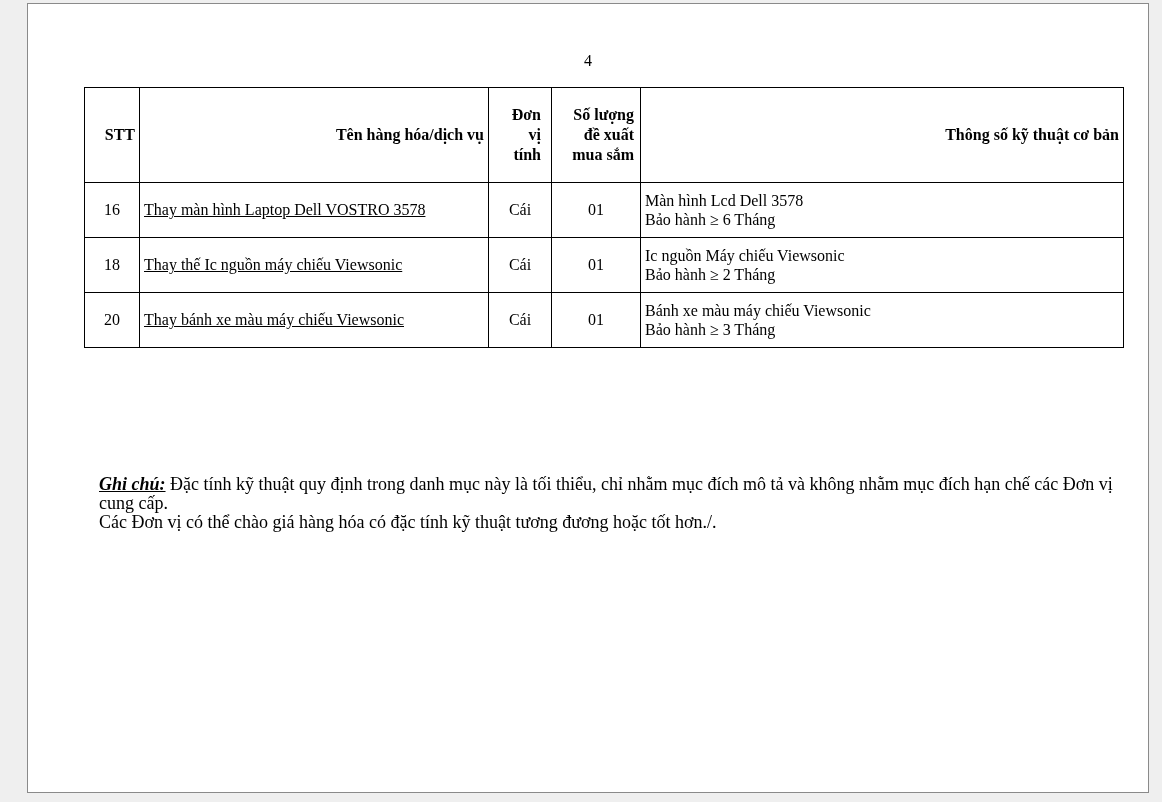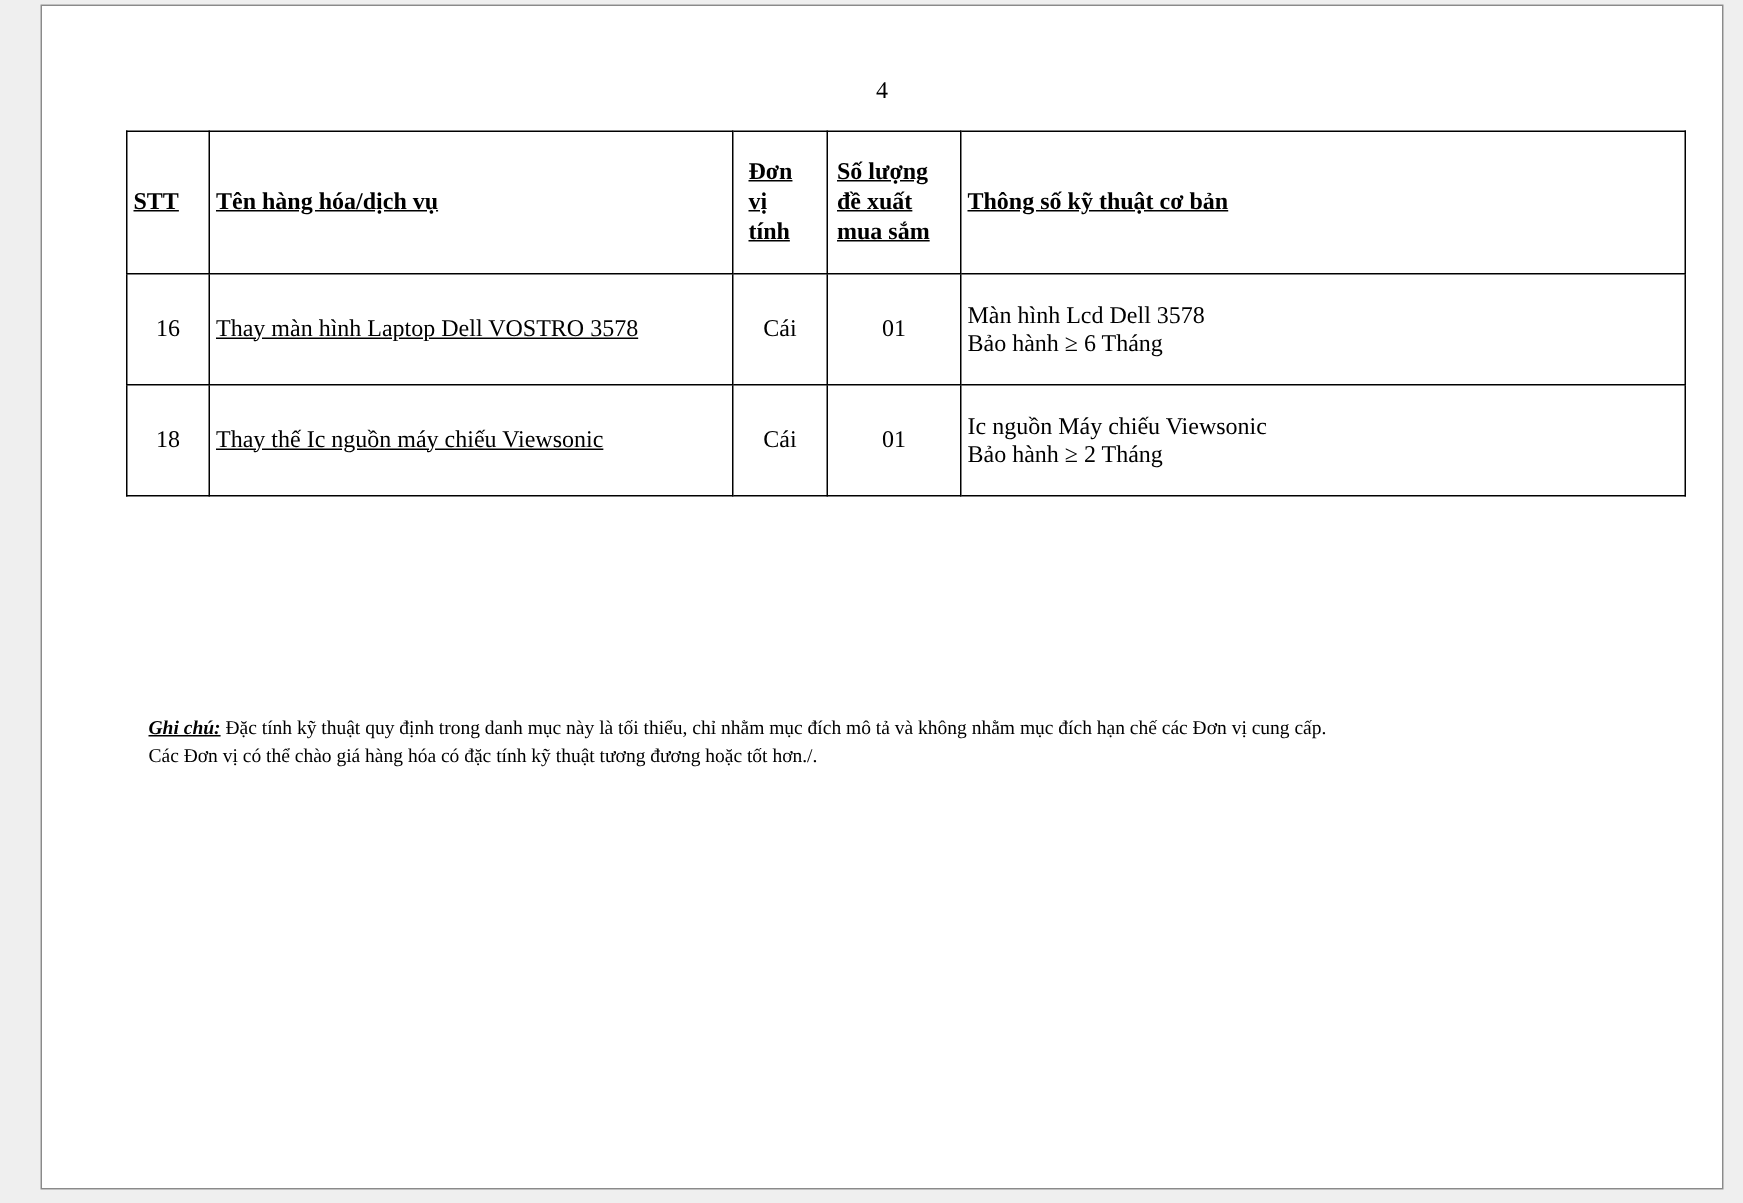--- a/index.html
+++ b/index.html
@@ -43,44 +43,43 @@
   }
   table.items th,
   table.items td {
     border: 1px solid #000;
     box-sizing: border-box;
     overflow: hidden;
   }
   table.items th {
     font-weight: bold;
     font-size: 16px;
-    text-align: left;
+    text-align: right;
     vertical-align: middle;
     padding: 2px 4px;
     line-height: 20px;
-    text-decoration: underline;
   }
   table.items thead tr { height: 83px; }
-  table.items tbody tr { height: 74px; }
+  table.items tbody tr { height: 55px; }
   table.items td {
     font-size: 16px;
     vertical-align: middle;
     padding: 2px 4px;
   }
   td.cell-center { text-align: center; }
   td.cell-name { padding-left: 10px; text-decoration: underline; }
   td.cell-spec { padding-left: 10px; line-height: 19px; }
   .hdr-narrow-unit { width: 42px; margin: 0 auto; }
   .hdr-narrow-qty  { width: 76px; margin: 15px auto; }
   .note {
     position: absolute;
     left: 71px;
     top: 471px;
     width: 1032px;
-    font-size: 13px;
+    font-size: 18px;
     line-height: 19px;
   }
   .note-label {
     font-weight: bold;
     font-style: italic;
     text-decoration: underline;
   }
 </style>
 </head>
 <body>
@@ -124,20 +123,30 @@
       <tr>
         <td class="cell-center">18</td>
         <td class="cell-name">Thay thế Ic nguồn máy chiếu Viewsonic</td>
         <td class="cell-center">Cái</td>
         <td class="cell-center">01</td>
         <td class="cell-spec">
           <div>Ic nguồn Máy chiếu Viewsonic</div>
           <div>Bảo hành ≥ 2 Tháng</div>
         </td>
       </tr>
+      <tr>
+        <td class="cell-center">20</td>
+        <td class="cell-name">Thay bánh xe màu máy chiếu Viewsonic</td>
+        <td class="cell-center">Cái</td>
+        <td class="cell-center">01</td>
+        <td class="cell-spec">
+          <div>Bánh xe màu máy chiếu Viewsonic</div>
+          <div>Bảo hành ≥ 3 Tháng</div>
+        </td>
+      </tr>
     </tbody>
   </table>
 
   <div class="note">
     <div><span class="note-label">Ghi chú:</span><span> Đặc tính kỹ thuật quy định trong danh mục này là tối thiểu, chỉ nhằm mục đích mô tả và không nhằm mục đích hạn chế các Đơn vị cung cấp.</span></div>
     <div>Các Đơn vị có thể chào giá hàng hóa có đặc tính kỹ thuật tương đương hoặc tốt hơn./.</div>
   </div>
 
 </div>
 

